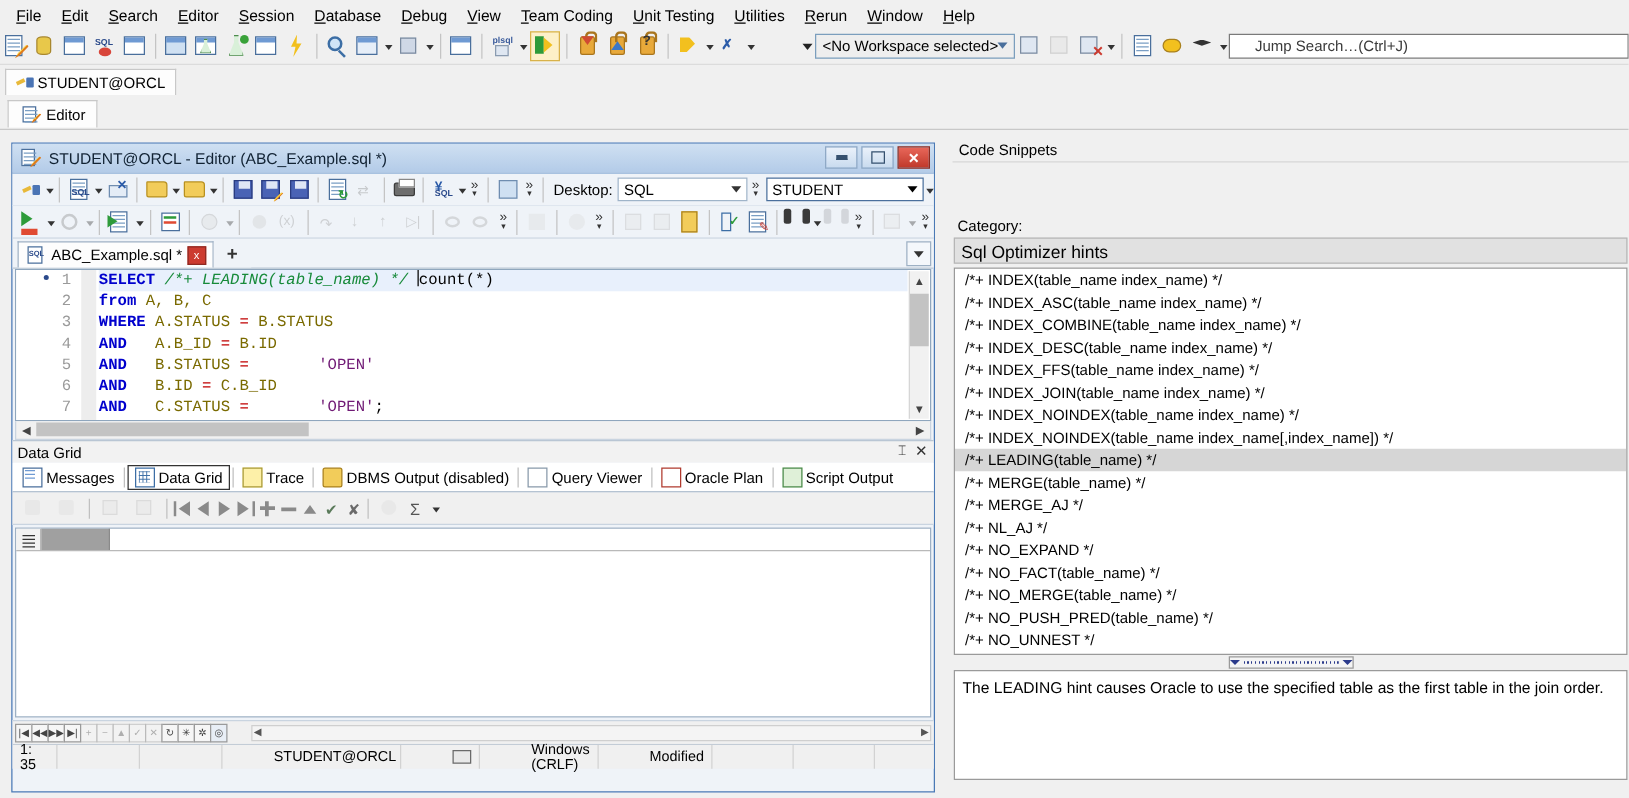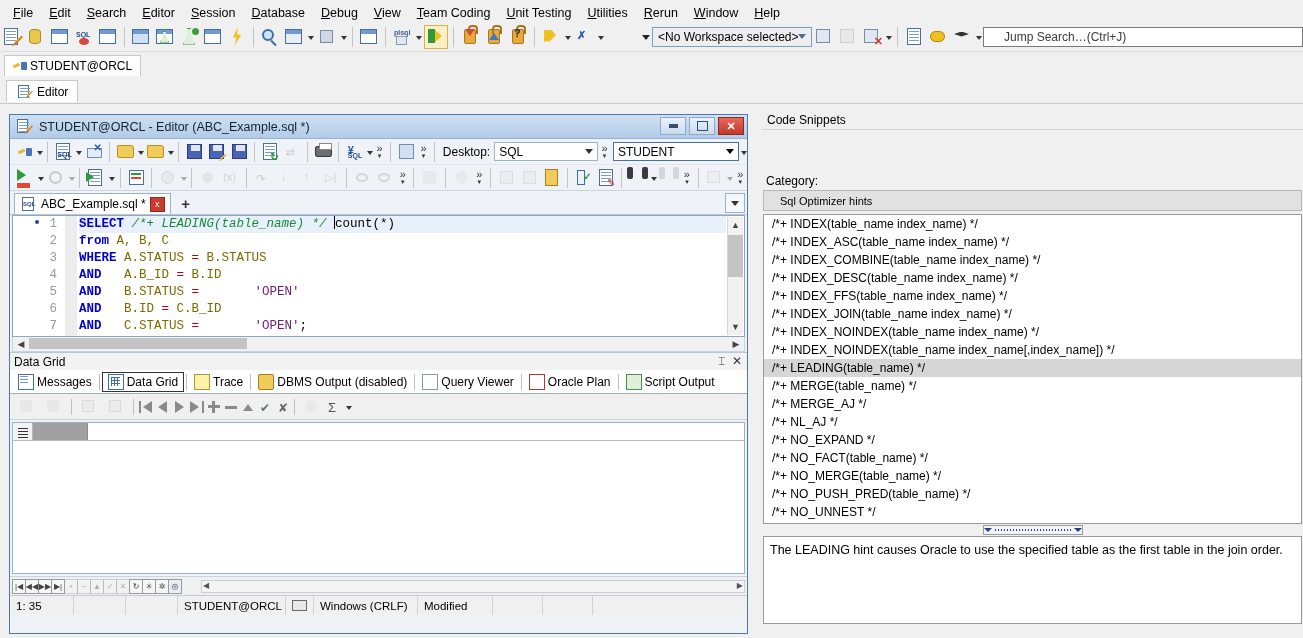--- a/index.html
+++ b/index.html
@@ -184,30 +184,30 @@
              display:flex;align-items:center;justify-content:center;box-sizing:border-box;}
   .gh-corner:after{content:"";width:10px;height:1px;background:#333;box-shadow:0 3px 0 #333,0 6px 0 #333,0 -3px 0 #333;}
   .gh-col{width:55px;height:17px;background:#a0a0a0;border-right:1px solid #8a8a8a;box-sizing:border-box;}
 
   .grid-nav{height:19px;background:#f0f0f0;border-top:1px solid #c9d4e0;display:flex;align-items:center;
             padding-left:2px;box-sizing:border-box;position:relative;}
   .gn-btn{width:14px;height:15px;border:1px solid #9a9a9a;background:#f6f6f6;display:flex;align-items:center;
           justify-content:center;font-size:8px;color:#444;box-sizing:border-box;margin-right:-1px;}
 
   .statusbar{height:20px;background:#f0f0f0;border-top:1px solid #c3ccd6;display:flex;align-items:stretch;
-             box-sizing:border-box;font-size:11.5px;}
+             box-sizing:border-box;font-size:11.5px;gap:35px;}
   .sbc{border-right:1px solid #d2d2d2;display:flex;align-items:center;padding:0 6px;box-sizing:border-box;}
 
   
   .rpanel{position:absolute;left:762px;top:110px;width:541px;height:528px;background:#f0f0f0;}
   .rp-title{height:20px;background:#f0f0f0;display:flex;align-items:center;padding-left:5px;
             box-sizing:border-box;font-size:12px;border-bottom:1px solid #d6d6d6;}
   .rp-catlabel{height:19px;display:flex;align-items:center;padding-left:4px;font-size:12px;box-sizing:border-box;margin-top:41px;}
   .rp-cat{height:21px;background:#e1e1e1;border:1px solid #b6b6b6;display:flex;align-items:center;
-          padding-left:16px;font-size:11px;box-sizing:border-box;margin:0 1px;}
+          padding-left:5px;font-size:14px;box-sizing:border-box;margin:0 1px;}
   .rp-list{background:#fff;border:1px solid #9a9a9a;margin:3px 1px 0 1px;height:310px;overflow:hidden;box-sizing:border-box;}
   .li{height:18px;line-height:18px;padding-left:8px;font-size:12px;white-space:nowrap;box-sizing:border-box;}
   .li.sel{background:#d6d6d6;}
   .rp-splitter{height:12px;display:flex;align-items:center;justify-content:center;background:#f0f0f0;}
   .split-grip{width:100px;height:10px;border:1px solid #9a9a9a;background:#f4f4f4;display:flex;
               align-items:center;justify-content:center;gap:3px;box-sizing:border-box;}
   .split-grip .tri{width:0;height:0;border-left:4px solid transparent;border-right:4px solid transparent;border-top:4px solid #2b3a8b;}
   .split-grip .dots{flex:1;height:2px;background:repeating-linear-gradient(90deg,#2b3a8b 0 1px,transparent 1px 3px);}
   .rp-desc{background:#fff;border:1px solid #9a9a9a;margin:0 1px;height:88px;padding:5px 6px;
            font-size:12.5px;box-sizing:border-box;line-height:16px;}

